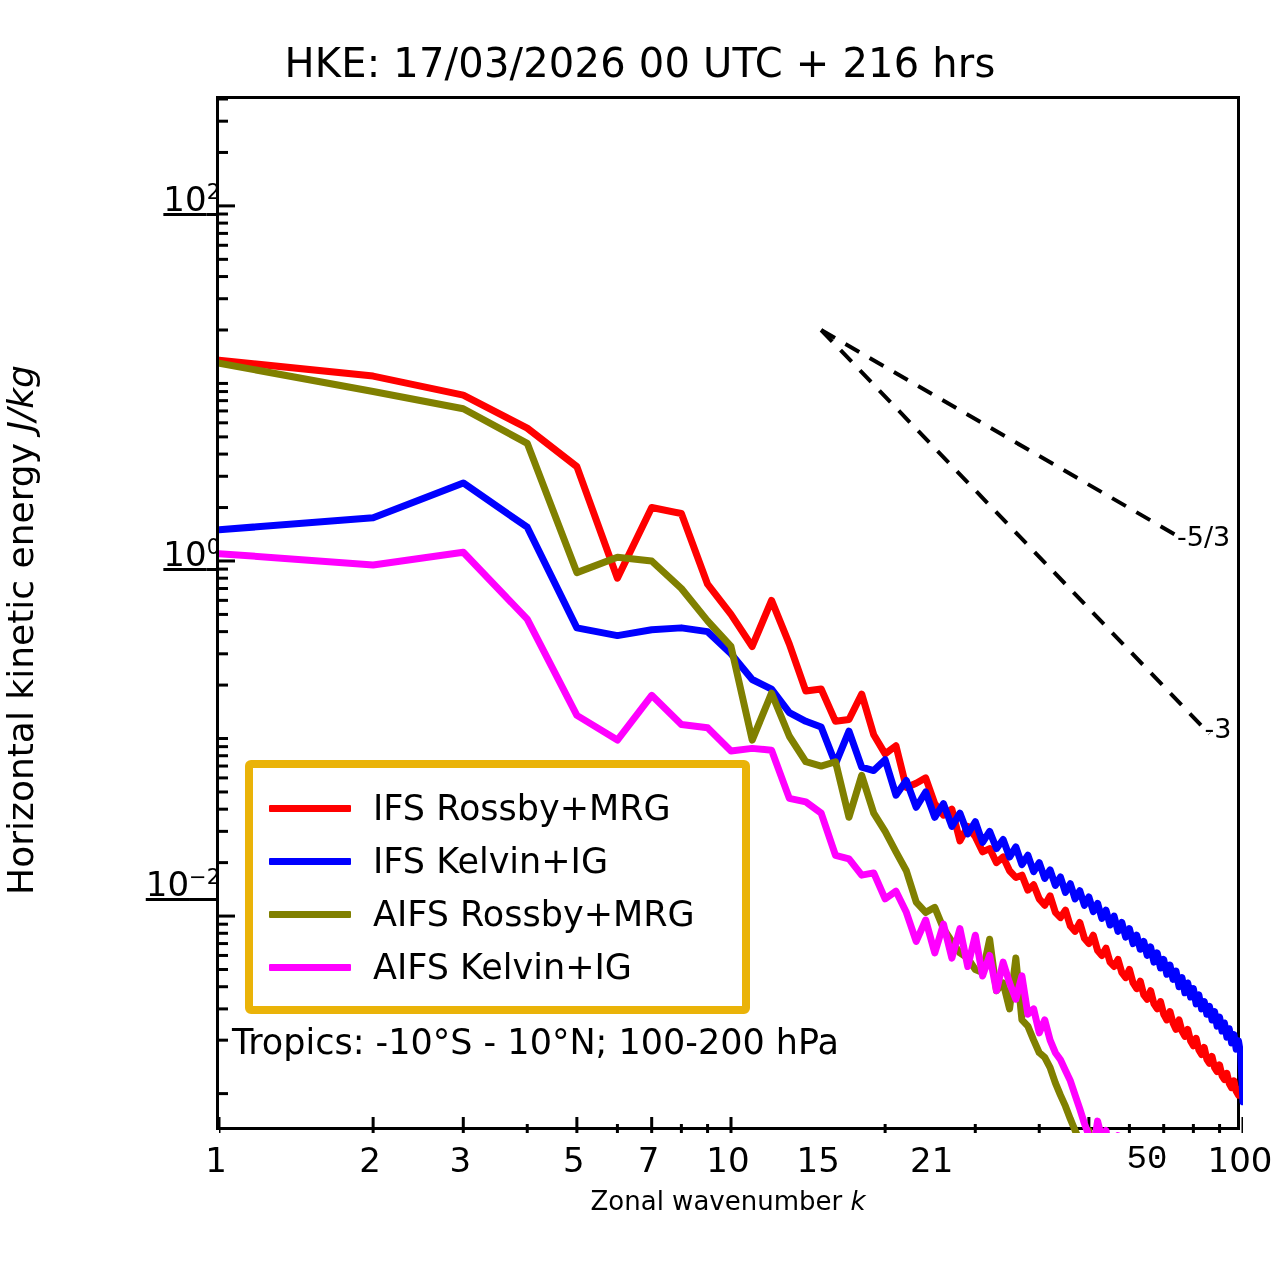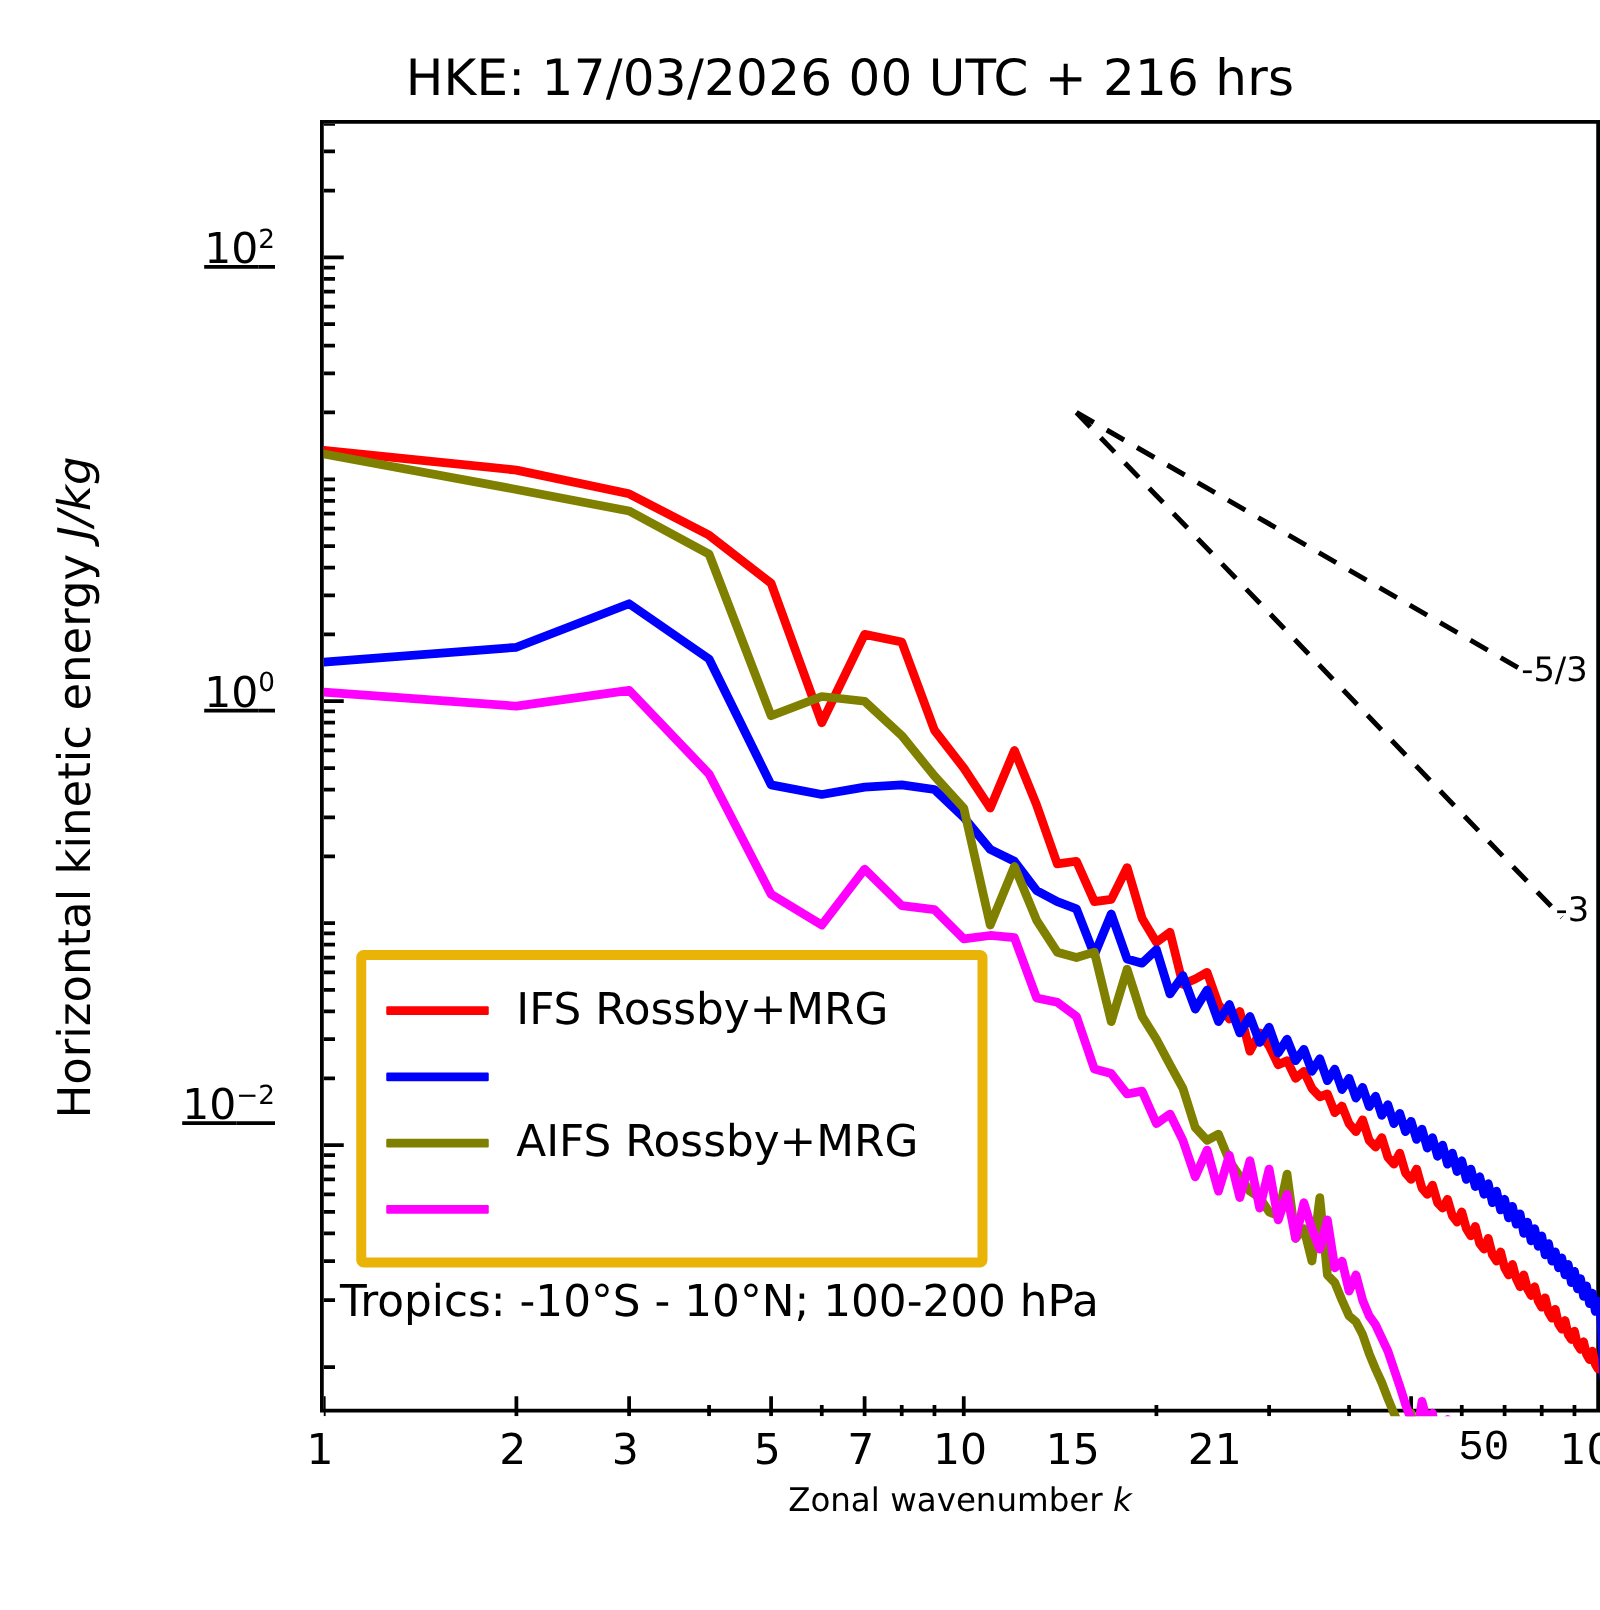--- a/index.html
+++ b/index.html
@@ -1,18 +1,18 @@
 <!DOCTYPE html>
 <html><head>
 <meta charset="utf-8">
 <style>
   html,body{margin:0;padding:0;background:#ffffff;}
   body{width:1280px;height:1288px;position:relative;
        font-family:"DejaVu Sans","Liberation Sans",sans-serif;color:#000;overflow:hidden;}
-  #figure{position:absolute;inset:0;margin-left:40px;}
+  #figure{position:absolute;inset:0;}
   #chart-title{position:absolute;left:0;top:40px;width:1280px;text-align:center;
       font-size:40px;letter-spacing:.2px;}
   #plot-area{position:absolute;left:216px;top:96px;width:1024px;height:1034px;
       border:3px solid #000;box-sizing:border-box;background:#fff;}
   #plot-svg{position:absolute;left:0;top:0;width:1024px;height:1034px;}
   #y-axis-label{position:absolute;left:0;top:0;width:700px;height:60px;
       transform:translate(-320px,600px) rotate(-90deg);transform-origin:center center;
       text-align:center;font-size:36px;white-space:nowrap;}
   #x-axis-label{position:absolute;left:216px;top:1186px;width:1024px;text-align:center;
       font-size:26px;}
@@ -149,25 +149,27 @@
       <div class="slope-label" style="left: 1204.46px; top: 712.942px;">-3</div>
     </div>
 
   <div id="legend">
       <div class="legend-row">
         <span class="legend-swatch" style="background: rgb(255, 0, 0);"></span>
         <span class="legend-text">IFS Rossby+MRG</span>
       </div>
       <div class="legend-row">
         <span class="legend-swatch" style="background: rgb(0, 0, 255);"></span>
+        <span class="legend-text">IFS Kelvin+IG</span>
       </div>
       <div class="legend-row">
         <span class="legend-swatch" style="background: rgb(128, 128, 0);"></span>
         <span class="legend-text">AIFS Rossby+MRG</span>
       </div>
       <div class="legend-row">
         <span class="legend-swatch" style="background: rgb(255, 0, 255);"></span>
+        <span class="legend-text">AIFS Kelvin+IG</span>
       </div>
     </div>
 
   <div id="region-annotation">Tropics: -10°S - 10°N; 100-200 hPa</div>
 
 </div>
 
 </body></html>

